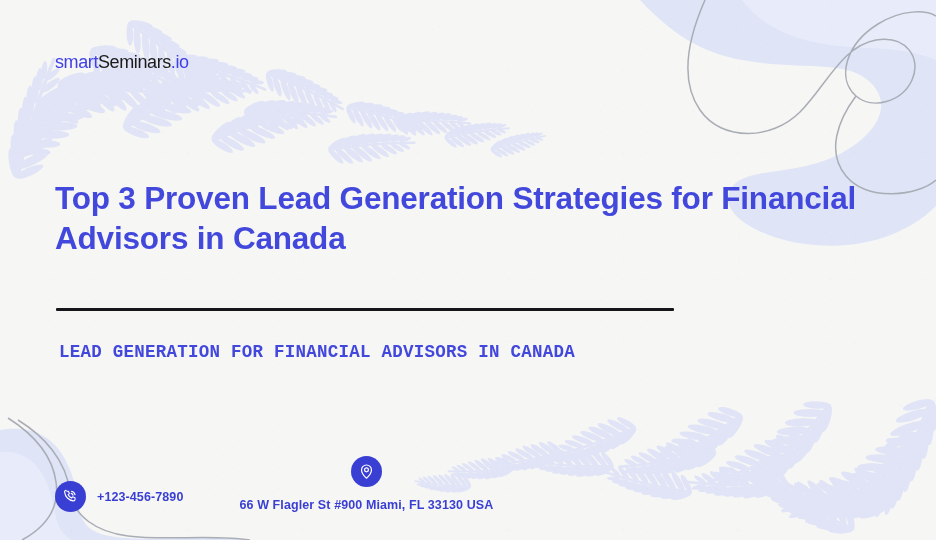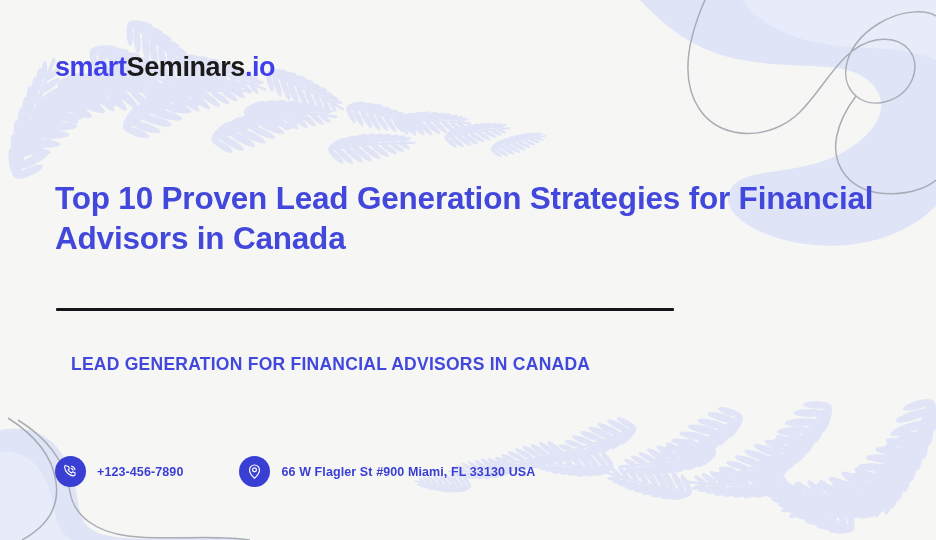--- a/index.html
+++ b/index.html
@@ -47,22 +47,22 @@
     position: relative;
     z-index: 5;
     width: 100%;
     height: 100%;
   }
 
   .logo {
     position: absolute;
     left: 55px;
     top: 52px;
-    font-size: 27px;
-    font-weight: 700;
+    font-size: 18px;
+    font-weight: 400;
     letter-spacing: -.4px;
     white-space: nowrap;
   }
   .logo .l-smart { color: #4040e8; }
   .logo .l-sem   { color: #1b1b1b; }
   .logo .l-io    { color: #4040e8; }
 
   .headline {
     position: absolute;
     left: 55px;
@@ -83,45 +83,46 @@
     width: 618px;
     height: 3px;
     background: #16161a;
     border-radius: 1px;
   }
 
   .subtitle {
     position: absolute;
     left: 55px;
     top: 338px;
-    margin: 16px;
+    margin: 4px;
     font-size: 17.5px;
     font-weight: 700;
     letter-spacing: .25px;
     color: #4348dd;
     text-transform: uppercase;
     white-space: nowrap;
+    font-family: Liberation Mono, monospace;
   }
 
   
   .footer {
     position: absolute;
     left: 55px;
     top: 456px;
     display: flex;
     align-items: flex-end;
     gap: 0;
     white-space: nowrap;
   }
   .contact {
     display: flex;
     align-items: center;
     gap: 11px;
   }
-  .contact + .contact { margin-left: 56px; }
+  .contact + .contact { margin-left: 56px; flex-direction: column; }
 
   .ico-circle {
     width: 31px;
     height: 31px;
     border-radius: 50%;
     background: #3a3fd4;
     flex: 0 0 31px;
     display: flex;
     align-items: center;
     justify-content: center;
@@ -263,21 +264,21 @@
       </g>
     </svg>
   </div>
 
   <div class="content">
 
     <div class="logo">
       <span class="l-smart">smart</span><span class="l-sem">Seminars</span><span class="l-io">.io</span>
     </div>
 
-    <h1 class="headline">Top 10 Proven Lead Generation Strategies for Financial Advisors in Canada</h1>
+    <h1 class="headline">Top 3 Proven Lead Generation Strategies for Financial Advisors in Canada</h1>
 
     <div class="divider"></div>
 
     <h2 class="subtitle">LEAD GENERATION FOR FINANCIAL ADVISORS IN CANADA</h2>
 
     <div class="footer">
 
       <div class="contact">
         <span class="ico-circle">
           <svg width="17" height="17" viewBox="0 0 24 24" fill="none" stroke="#ffffff" stroke-width="1.7" stroke-linecap="round" stroke-linejoin="round">

